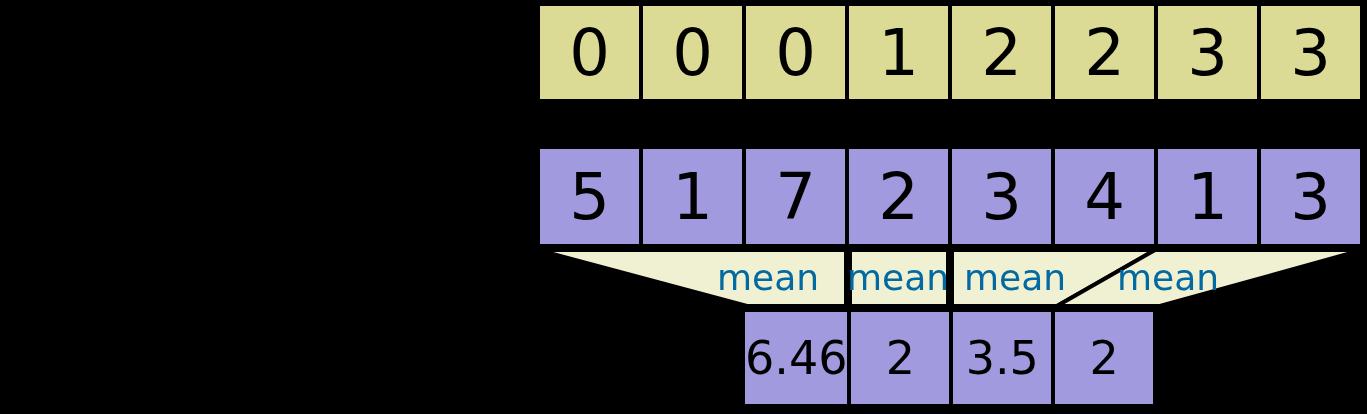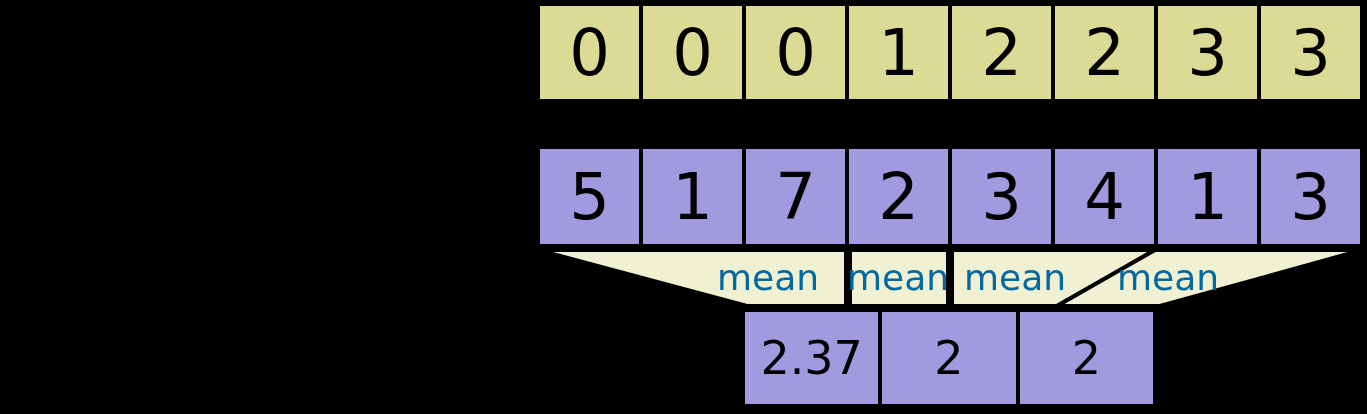--- a/index.html
+++ b/index.html
@@ -124,23 +124,26 @@
     <polygon stroke="#000000" stroke-width="4" points="1155,250 1362,250 1160,306 1057,306" fill="#f0f0d2"></polygon>
   </svg>
 
   <span class="mean-label mean-1">mean</span>
   <span class="mean-label mean-2">mean</span>
   <span class="mean-label mean-3">mean</span>
   <span class="mean-label mean-4">mean</span>
 
   <div class="cells row-result">
     <div class="cell purple">
-        <span>2.37</span>
+        <span>6.46</span>
       </div>
     <div class="cell purple">
         <span>2</span>
+      </div>
+    <div class="cell purple">
+        <span>3.5</span>
       </div>
     <div class="cell purple">
         <span>2</span>
       </div>
   </div>
 
 </div>
 
 </body></html>

